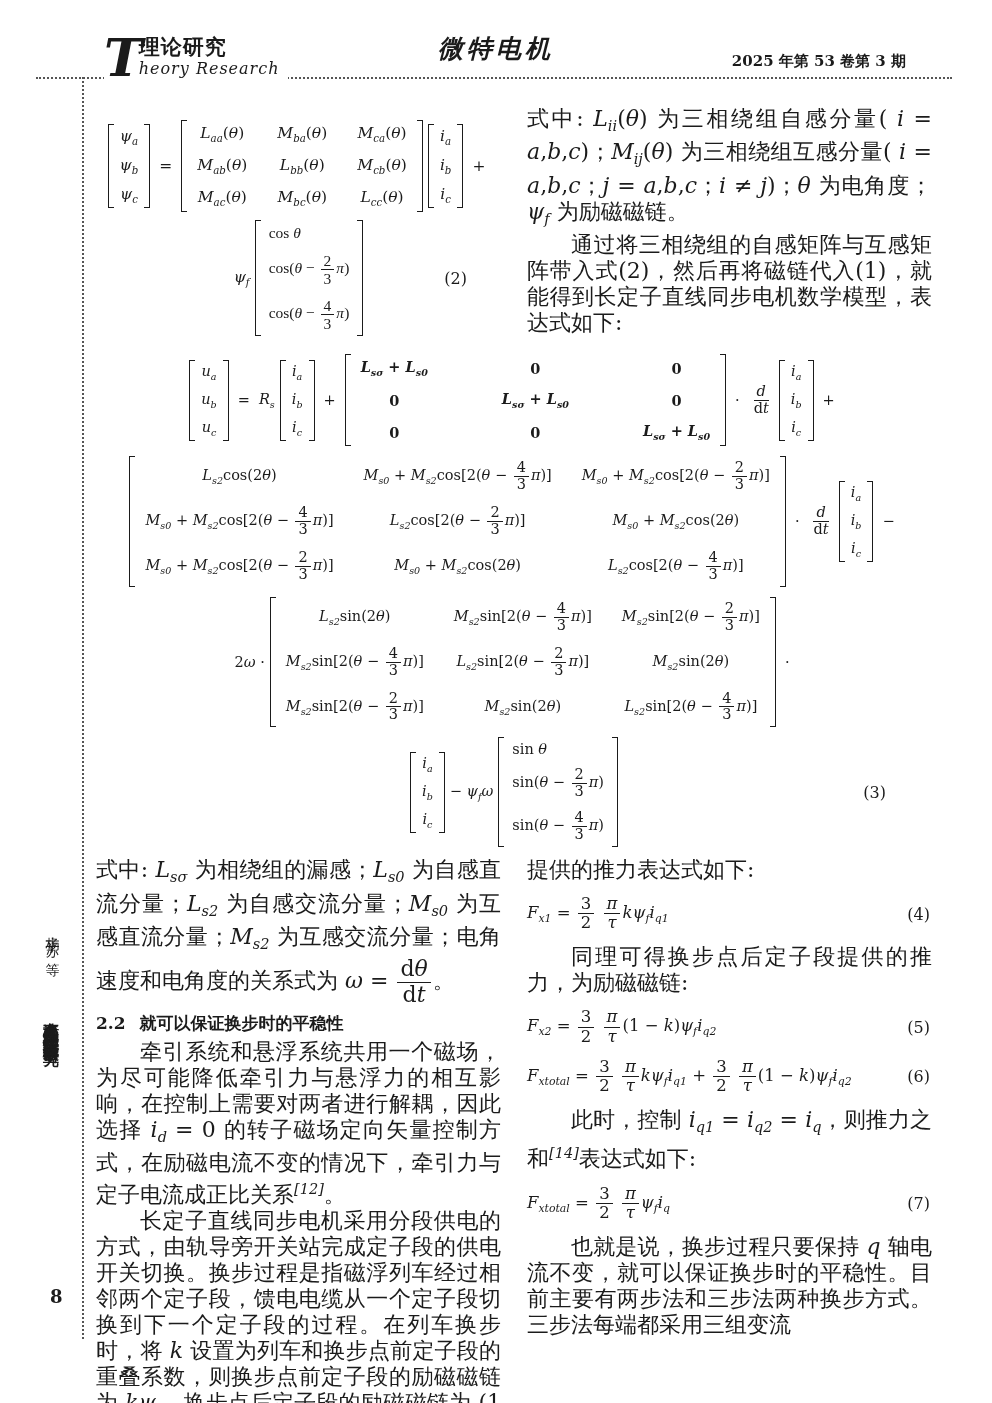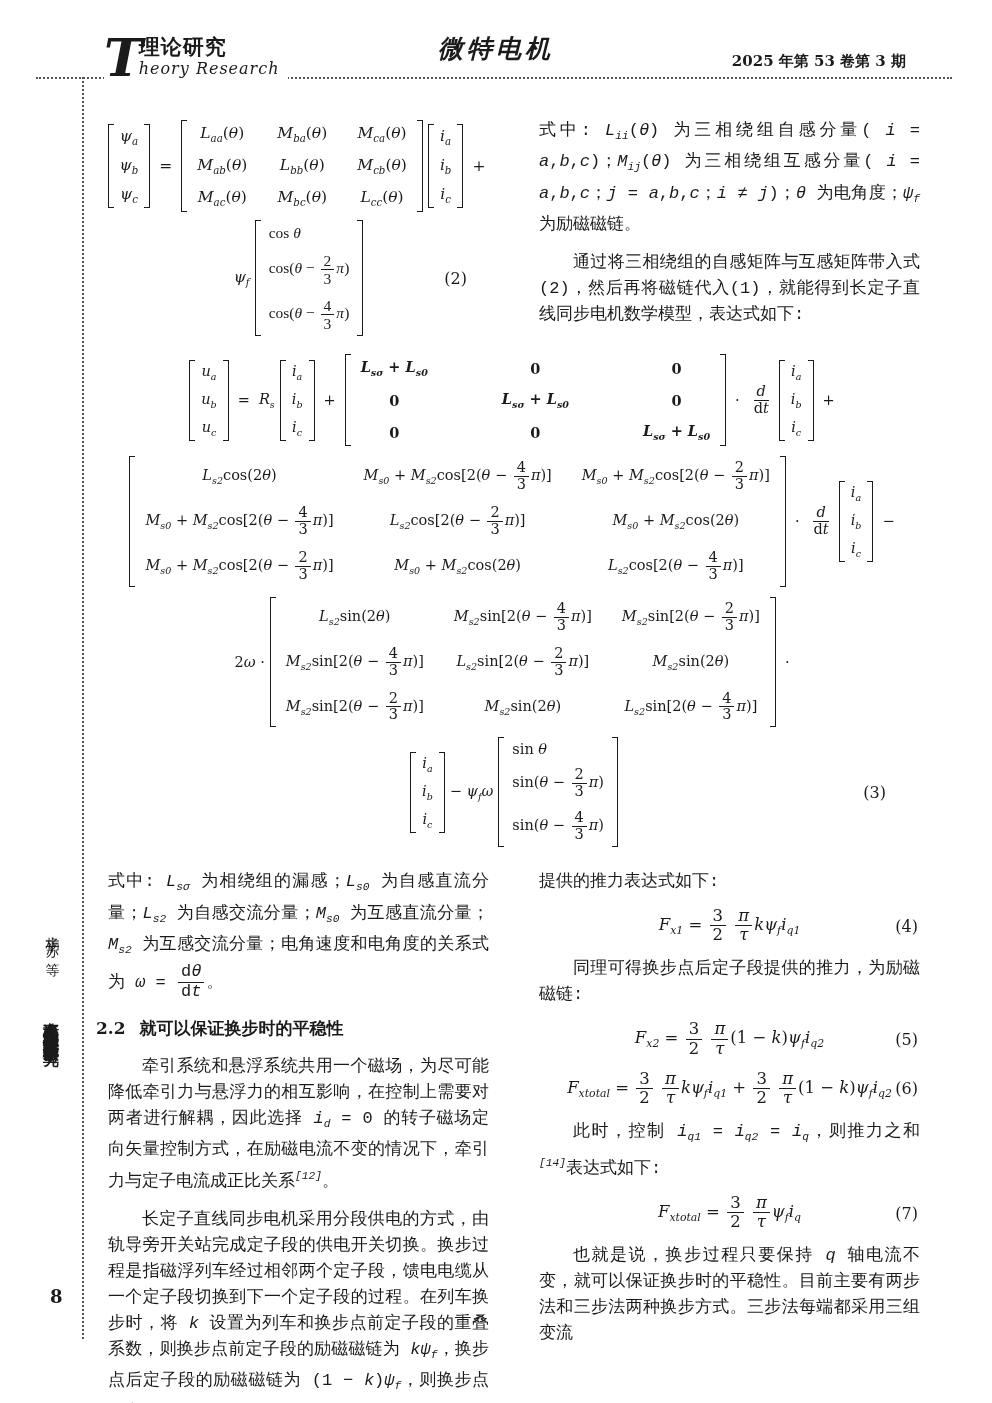--- a/index.html
+++ b/index.html
@@ -16,21 +16,21 @@
   .journal{position:absolute;left:396px;top:32px;width:200px;text-align:center;
            font-size:25px;font-weight:bold;font-style:italic;letter-spacing:4px;}
   .issue{position:absolute;right:86px;top:52px;font-size:15px;font-weight:600;}
   
   .side-authors{position:absolute;left:44px;top:926px;writing-mode:vertical-rl;font-size:14px;letter-spacing:3px;}
   .side-title{position:absolute;left:40px;top:1008px;writing-mode:vertical-rl;font-size:16px;font-weight:bold;letter-spacing:2px;}
   .page-num{position:absolute;left:50px;top:1286px;font-size:18px;font-weight:bold;}
   
   .content{position:absolute;left:96px;top:106px;width:836px;}
   .grid2{display:grid;grid-template-columns:1fr 1fr;column-gap:26px;}
-  .para{margin:12px;font-size:17px;line-height:26px;text-align:justify;font-family:Liberation Mono, monospace;}
+  .para{margin:0;font-size:22px;line-height:26px;text-align:justify;}
   .indent{text-indent:2em;}
   .sec-head{font-weight:bold;font-size:17px;line-height:28px;display:flex;gap:14px;margin:2px 0;}
   
   .vr{font-style:italic;}
   .rm{font-style:normal;}
   sub,sup{font-size:.66em;font-style:italic;}
   .frac{display:inline-flex;flex-direction:column;align-items:center;vertical-align:middle;
         margin:0 2px;line-height:1.1;text-align:center;}
   .fn{border-bottom:1px solid currentColor;padding:0 3px;display:block;}
   .fd{padding:0 3px;display:block;}
@@ -44,22 +44,22 @@
   .mat.m3 .mgrid{gap:12px 30px;padding:4px 6px;}
   .mat.diag .mgrid{gap:12px 74px;padding:4px 6px;font-weight:bold;}
   .eqrow{display:flex;align-items:center;justify-content:center;position:relative;gap:5px;}
   .op{margin:0 4px;}
   .eqnum{position:absolute;right:34px;top:50%;transform:translateY(-50%);font-size:16px;font-style:normal;}
   .eq2block{font-size:15.5px;padding-top:6px;}
   .eq2block .eqrow{margin:8px 0;}
   .eq3block{font-size:14.5px;margin:8px 0 10px 0;}
   .eq3block .eqrow{margin:10px 0;}
   .eq3block .eqnum{right:46px;}
-  .deq{display:flex;align-items:center;justify-content:center;position:relative;
-       font-size:16.5px;margin:12px 12px;}
+  .deq{display:flex;align-items:center;position:relative;
+       font-size:16.5px;margin:12px 0;}
   .deq .eqnum{right:2px;}
   .top-grid{margin-bottom:2px;}
   .bottom-grid{margin-top:4px;}
 </style>
 </head>
 <body>
 
 <div class="page">
 
   <div class="hrule"></div>

